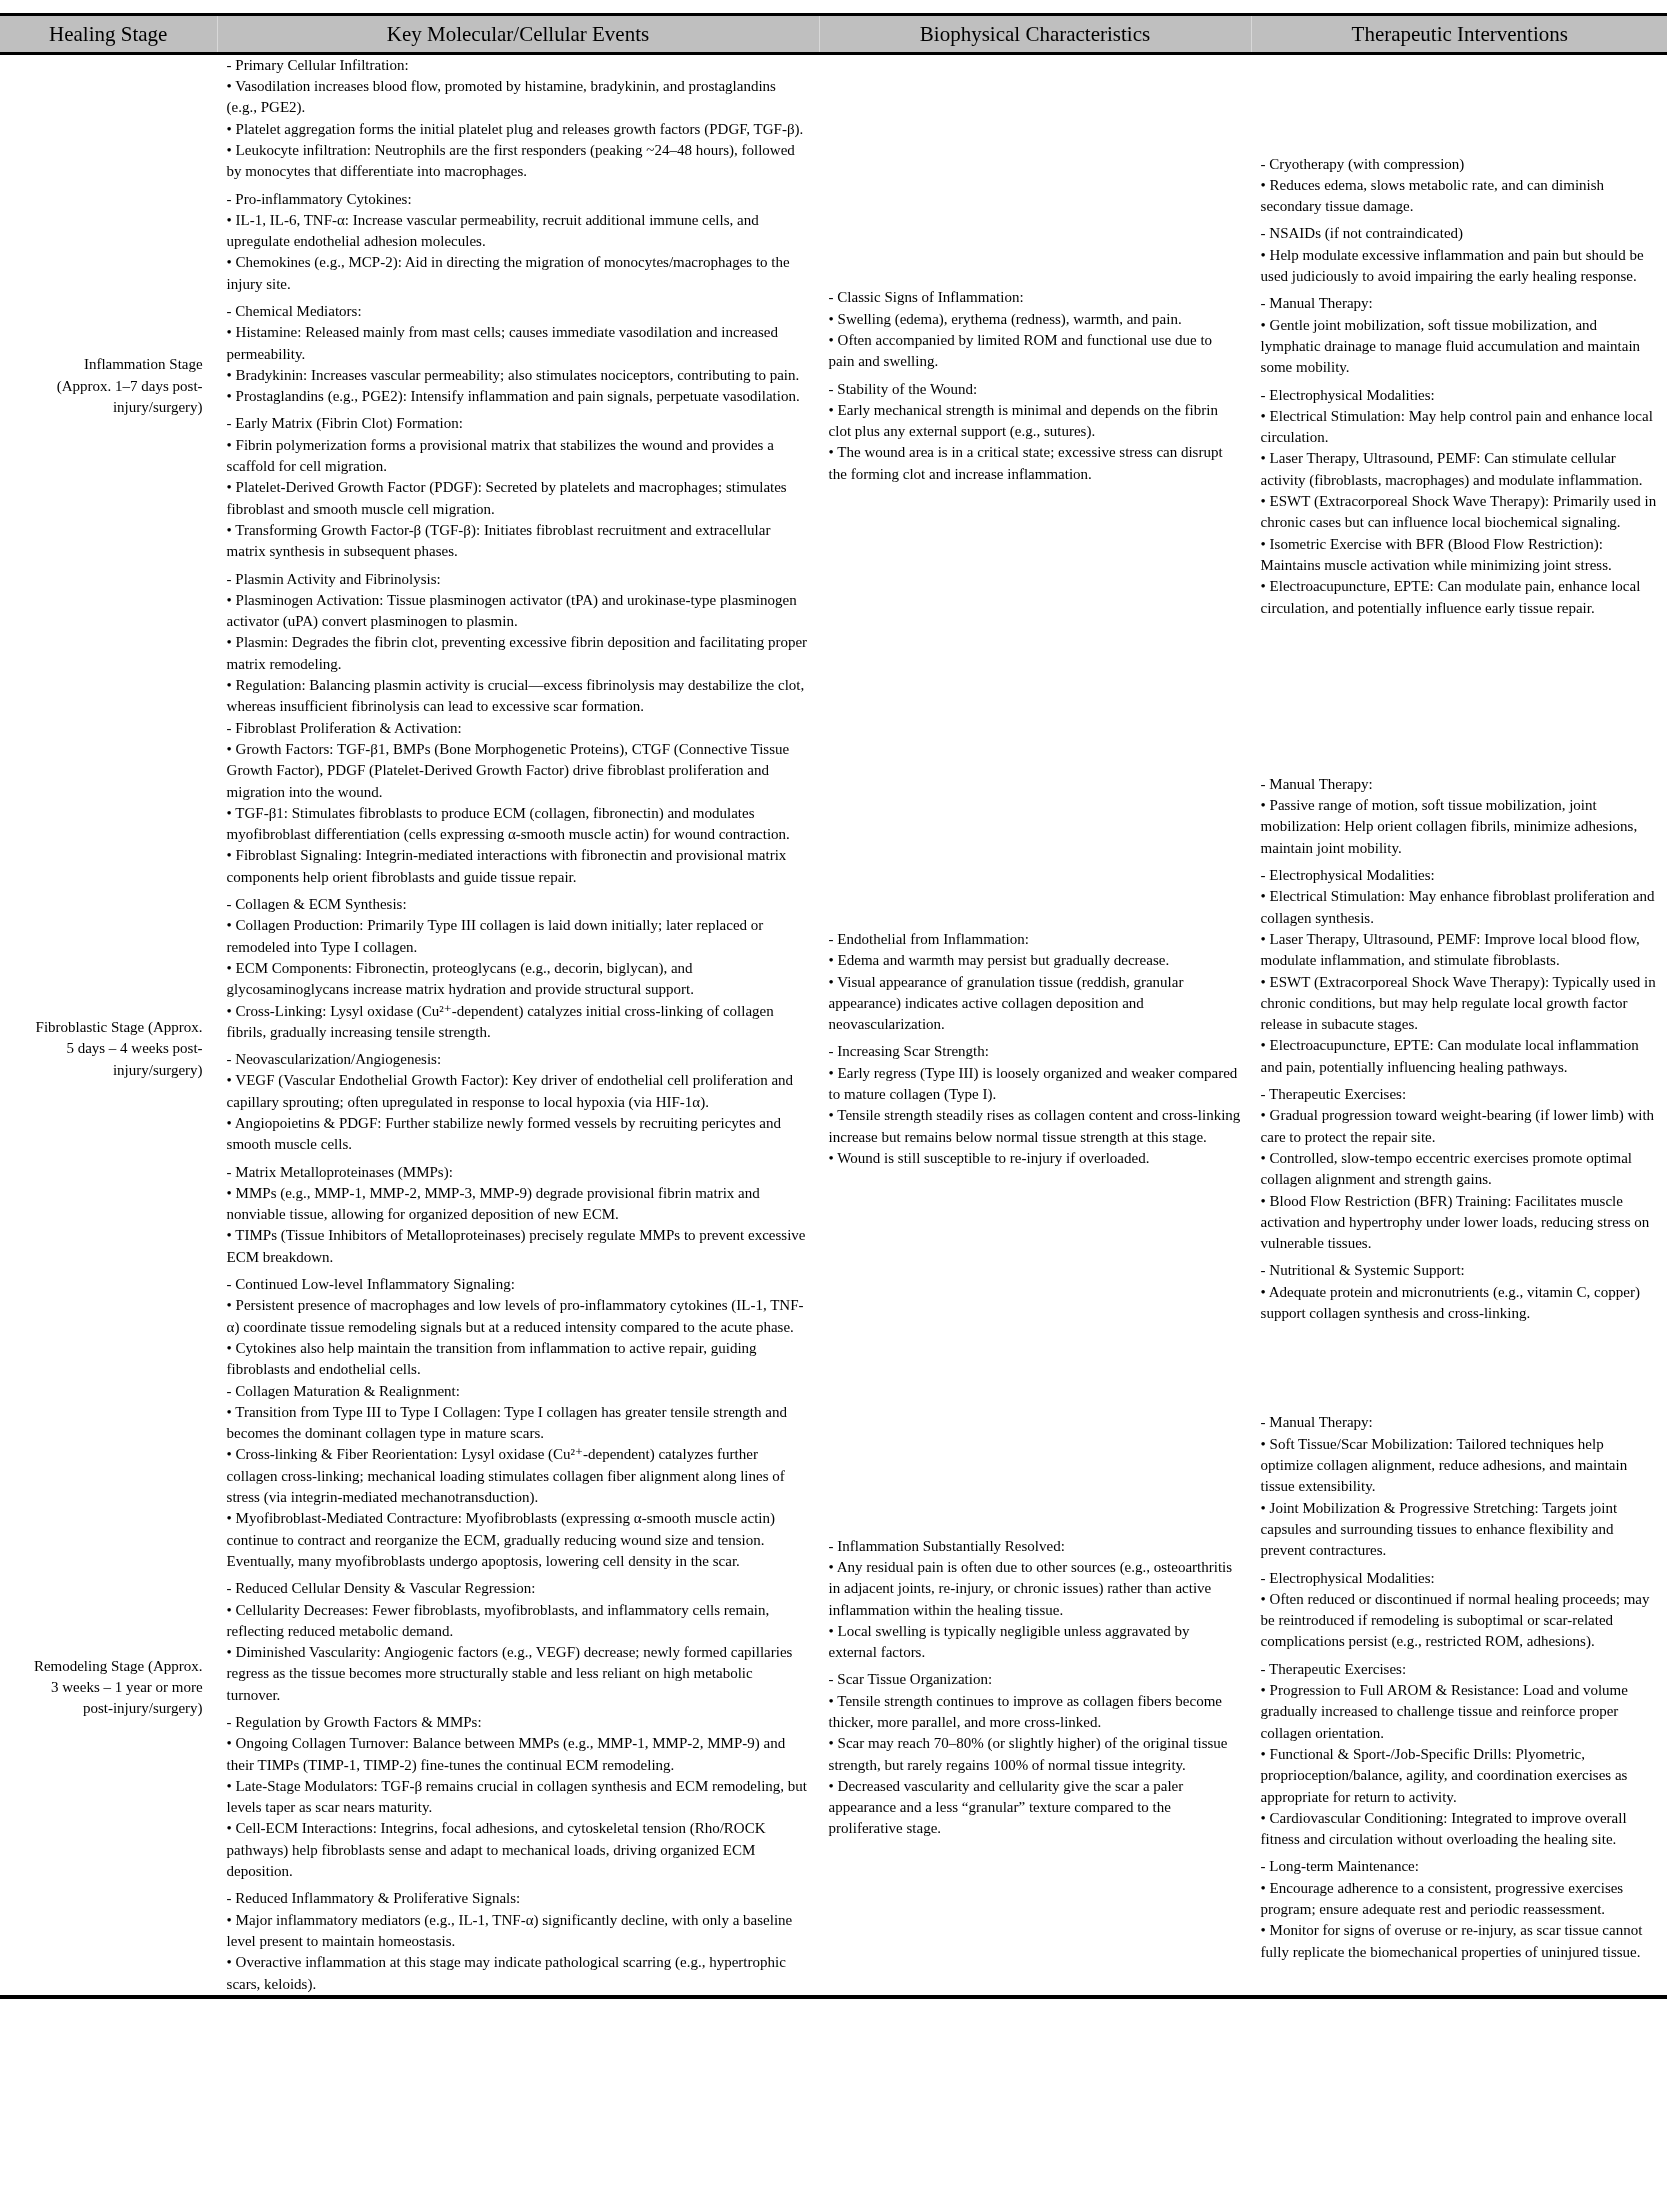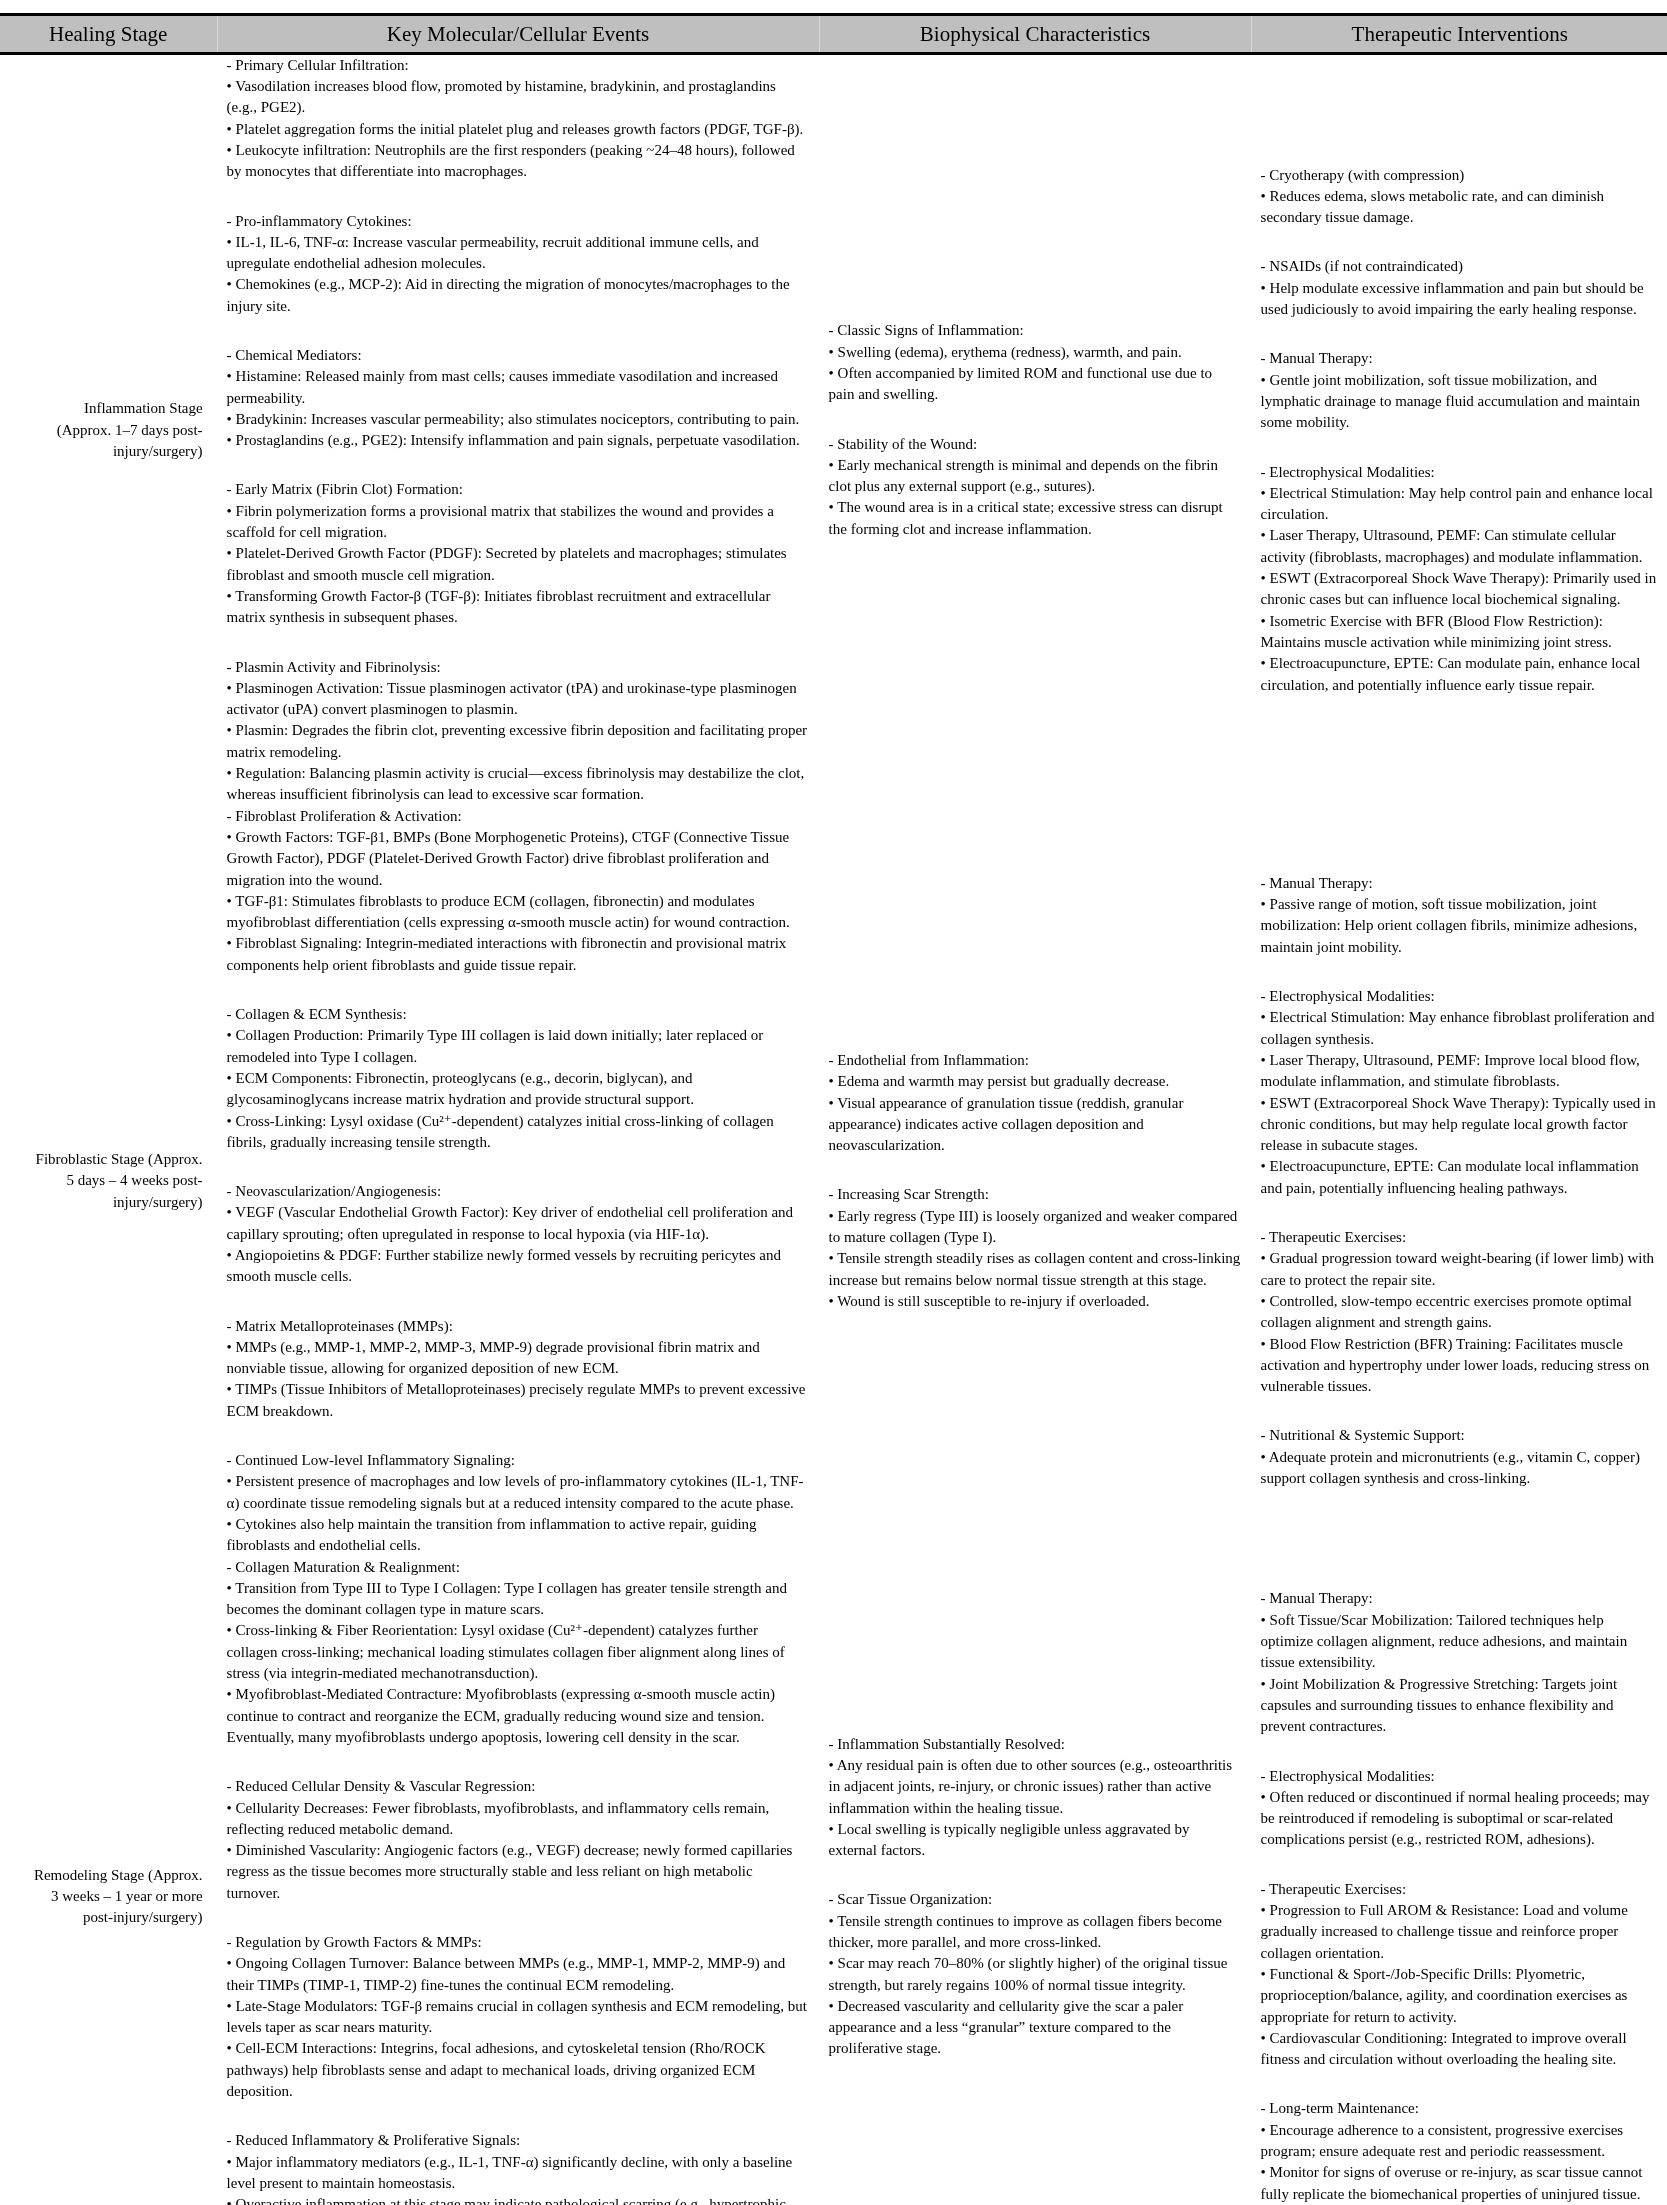--- a/index.html
+++ b/index.html
@@ -45,21 +45,21 @@
     line-height: 1.42;
   }
   td.stage {
     text-align: right;
     padding: 4.8px 14.4px 4.8px 26px;
   }
   td.content {
     text-align: left;
     padding: 0 9.6px;
   }
-  .section + .section { margin-top: 28px; }
+  .section + .section { margin-top: 6px; }
   .sec-h { }
   .bullet::before { content: "• "; }
 </style>
 </head>
 <body>
 
 <div class="page">
   <table class="healing">
     <colgroup>
       <col class="c-stage">

